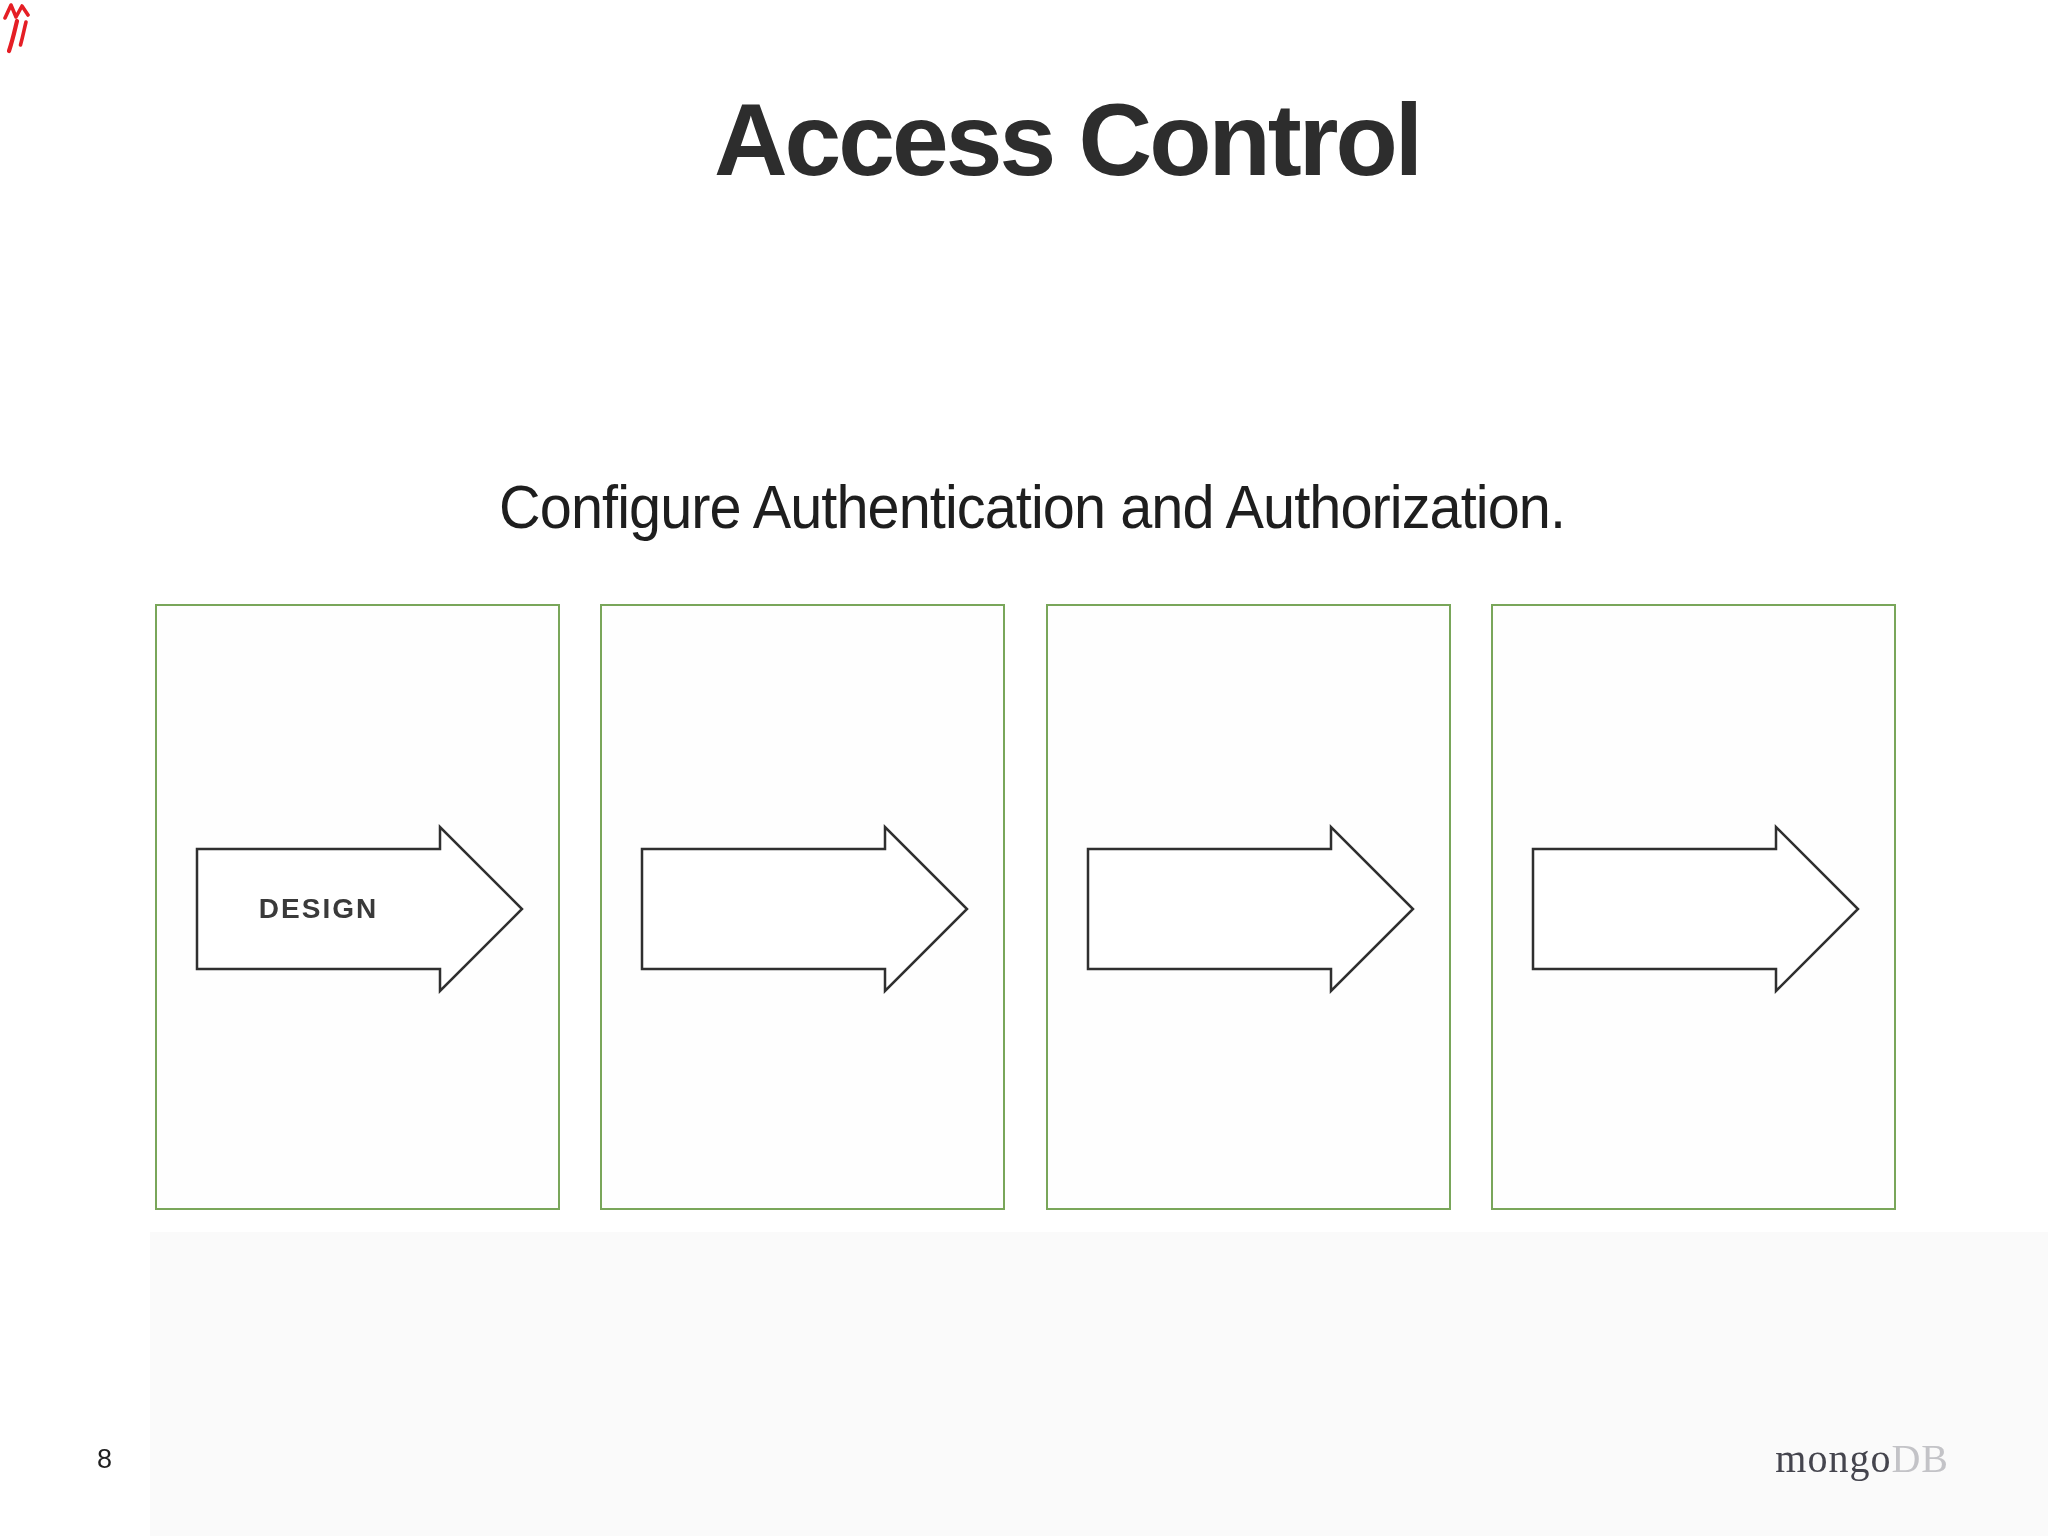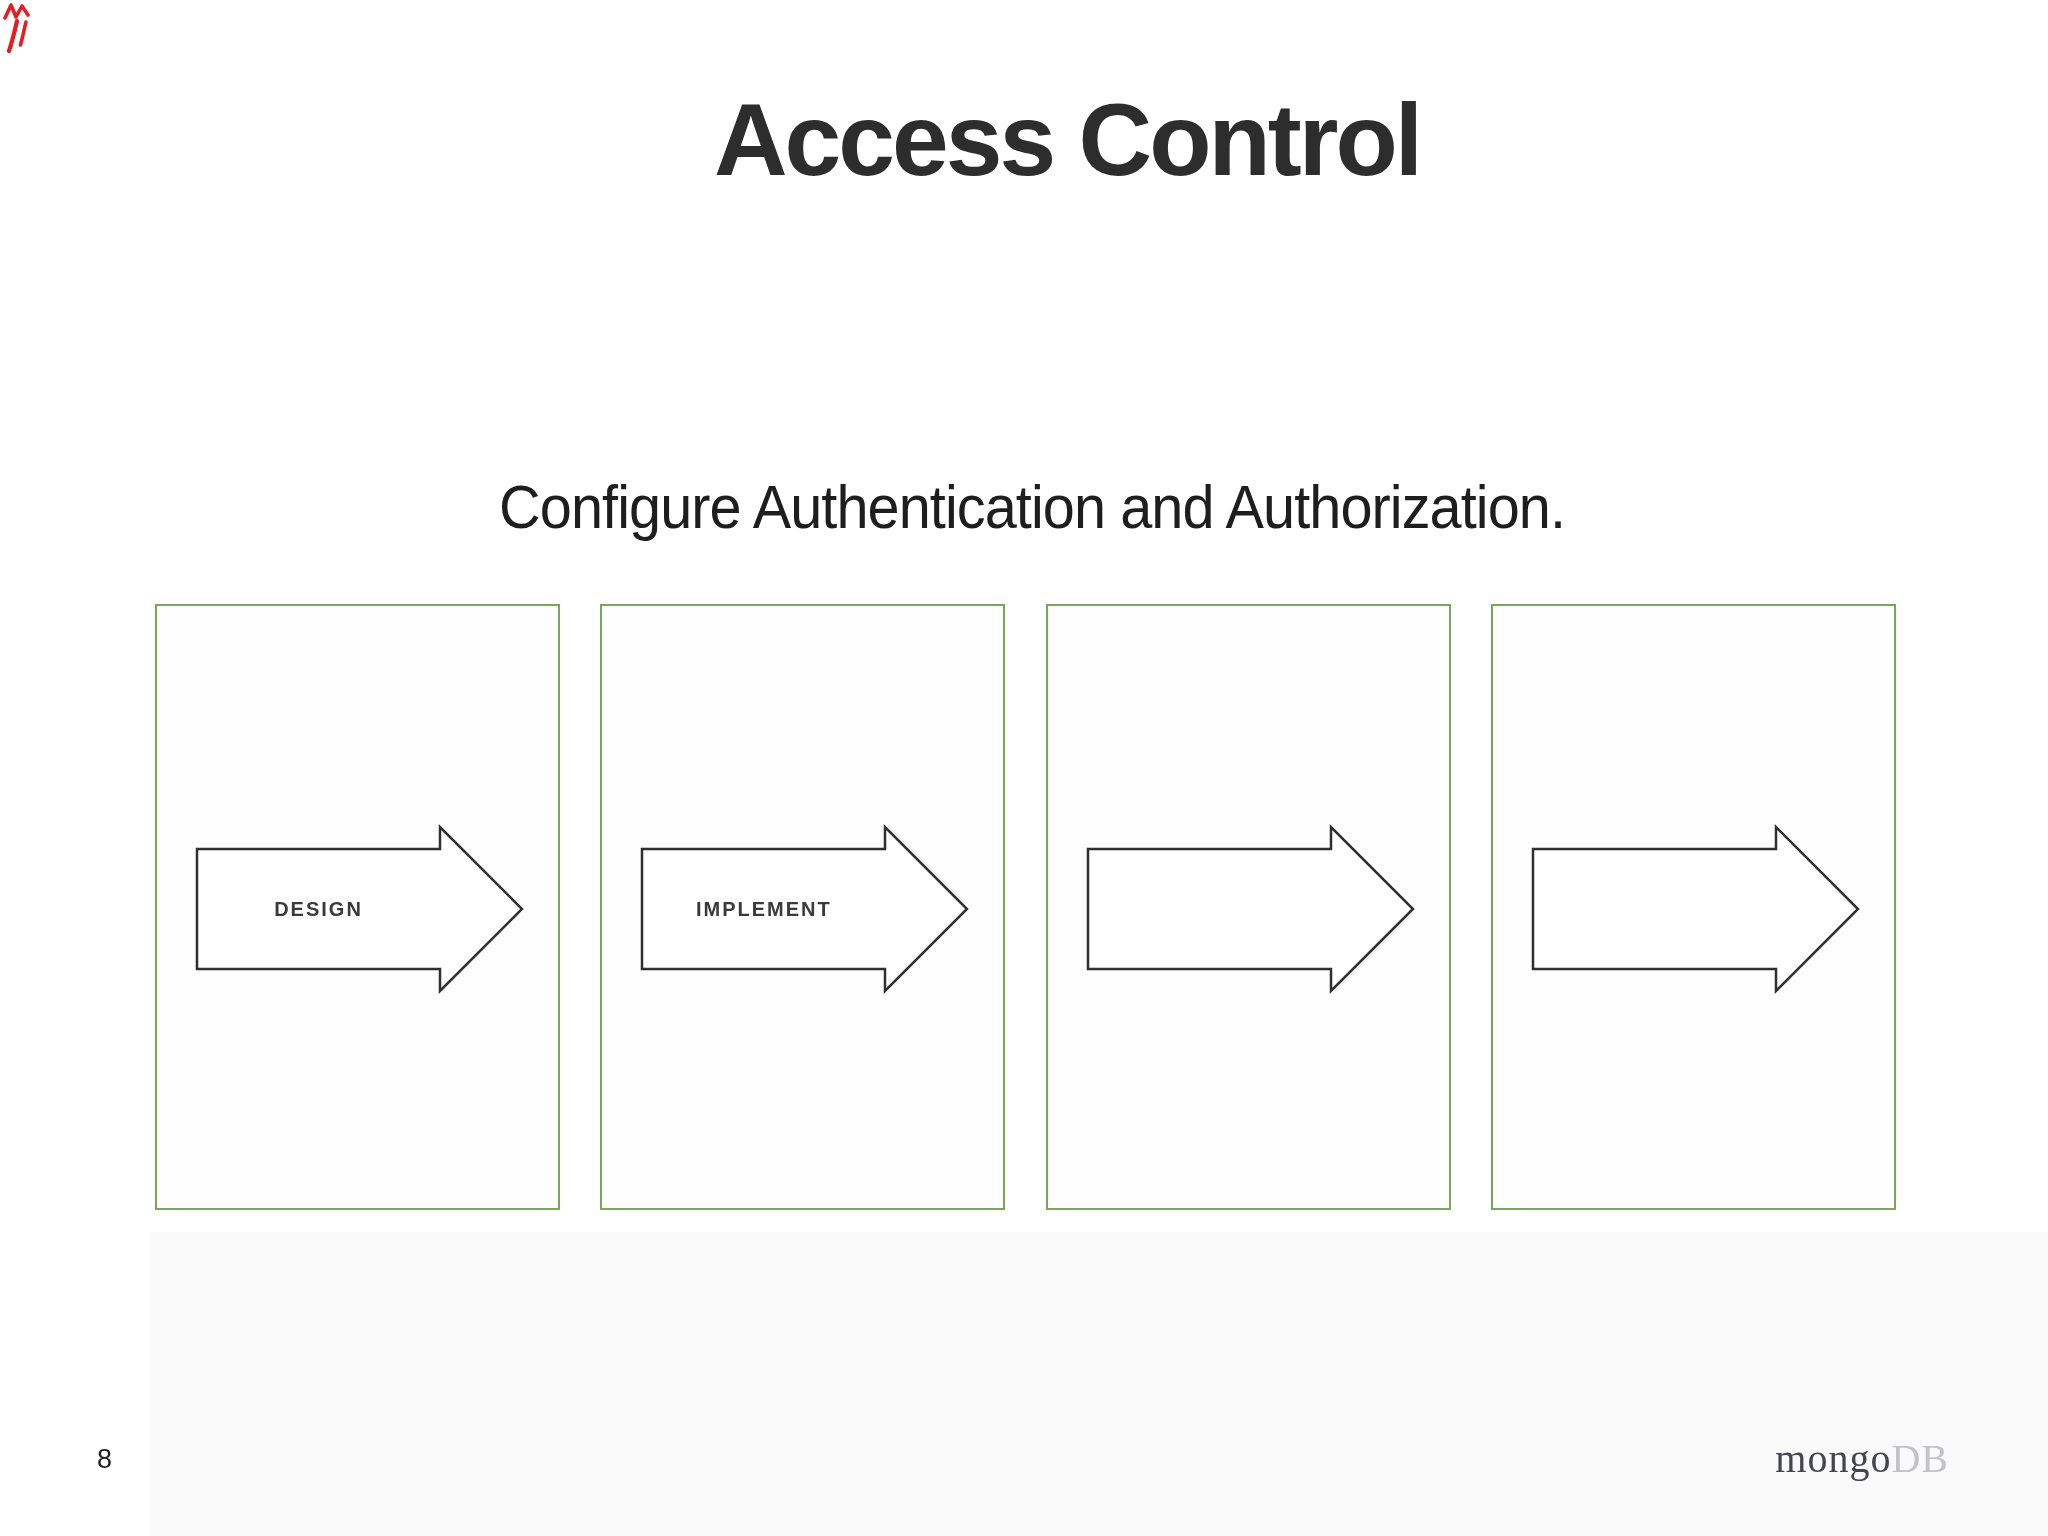--- a/index.html
+++ b/index.html
@@ -46,21 +46,21 @@
   }
   .step-box{
     position:relative;width:405px;height:606px;box-sizing:border-box;
     border:2px solid #79a65a;
     background:#fefefe;
   }
   .arrow-svg{position:absolute;left:0;top:0;width:405px;height:606px;display:block;}
   .step-label{
     position:absolute;left:40px;top:243px;width:243px;height:120px;
     display:flex;align-items:center;justify-content:center;
-    font-size:20px;font-weight:bold;letter-spacing:2px;color:#3a3a3a;
+    font-size:28px;font-weight:bold;letter-spacing:2px;color:#3a3a3a;
   }
 
   
   .page-number{
     position:absolute;left:97px;top:1444px;
     font-size:27px;color:#1f1f1f;
   }
   .logo{
     position:absolute;right:99px;top:1437px;
     font-family:"Liberation Serif", serif;
@@ -96,21 +96,20 @@
       <svg class="arrow-svg" viewBox="0 0 405 606" aria-hidden="true">
         <polygon points="40,243 283,243 283,221 365,303 283,385 283,363 40,363" fill="#ffffff" stroke="#2f2f2f" stroke-width="2.5" stroke-linejoin="miter"></polygon>
       </svg>
       <div class="step-label">DESIGN</div>
     </div>
 
     <div class="step-box">
       <svg class="arrow-svg" viewBox="0 0 405 606" aria-hidden="true">
         <polygon points="40,243 283,243 283,221 365,303 283,385 283,363 40,363" fill="#ffffff" stroke="#2f2f2f" stroke-width="2.5" stroke-linejoin="miter"></polygon>
       </svg>
-      <div class="step-label">IMPLEMENT</div>
     </div>
 
     <div class="step-box">
       <svg class="arrow-svg" viewBox="0 0 405 606" aria-hidden="true">
         <polygon points="40,243 283,243 283,221 365,303 283,385 283,363 40,363" fill="#ffffff" stroke="#2f2f2f" stroke-width="2.5" stroke-linejoin="miter"></polygon>
       </svg>
     </div>
 
     <div class="step-box">
       <svg class="arrow-svg" viewBox="0 0 405 606" aria-hidden="true">

